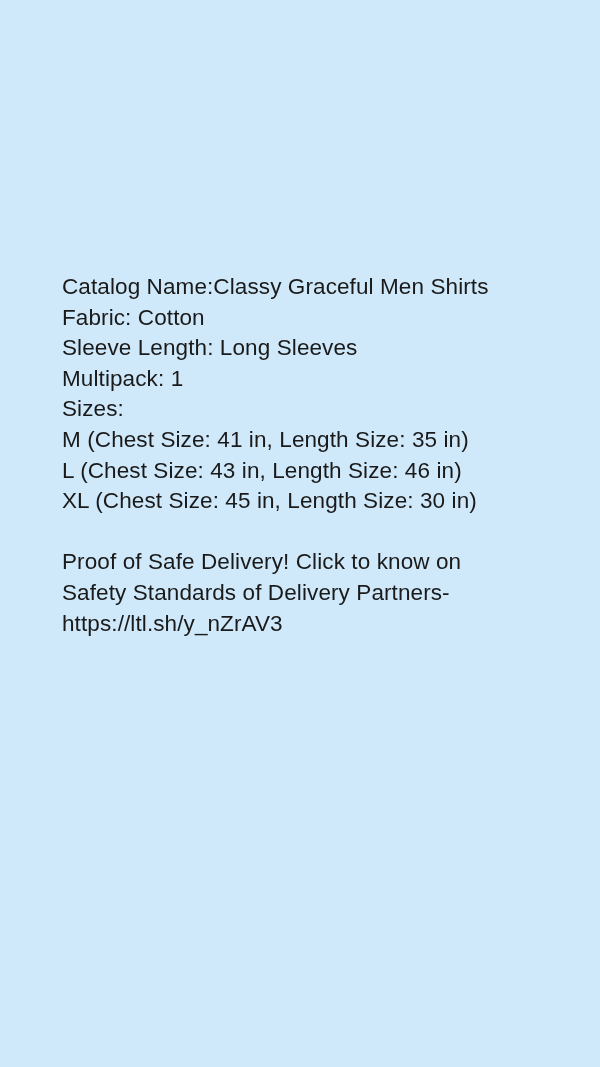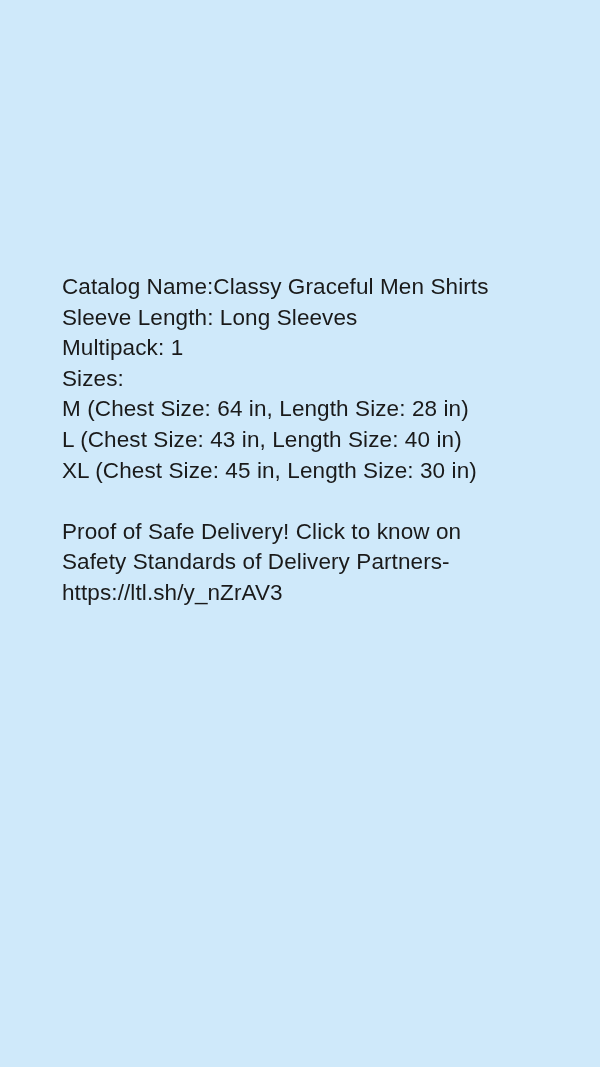--- a/index.html
+++ b/index.html
@@ -48,25 +48,26 @@
     max-width: 430px;
   }
 </style>
 </head>
 <body>
 
 <div class="page">
   <div class="content">
 
     <div class="line block">Catalog Name:Classy Graceful Men Shirts</div>
+    <div class="line block">Fabric: Cotton</div>
     <div class="line block">Sleeve Length: Long Sleeves</div>
     <div class="line block">Multipack: 1</div>
     <div class="line block">Sizes:</div>
-    <div class="line block w-mid">M (Chest Size: 64 in, Length Size: 28 in)</div>
-    <div class="line block w-mid">L (Chest Size: 43 in, Length Size: 40 in)</div>
+    <div class="line block w-mid">M (Chest Size: 41 in, Length Size: 35 in)</div>
+    <div class="line block w-mid">L (Chest Size: 43 in, Length Size: 46 in)</div>
     <div class="line block w-mid">XL (Chest Size: 45 in, Length Size: 30 in)</div>
 
     <div class="spacer"></div>
 
     <div class="line block w-mid">Proof of Safe Delivery! Click to know on Safety Standards of Delivery Partners- https://ltl.sh/y_nZrAV3</div>
 
   </div>
 </div>
 
 </body></html>

